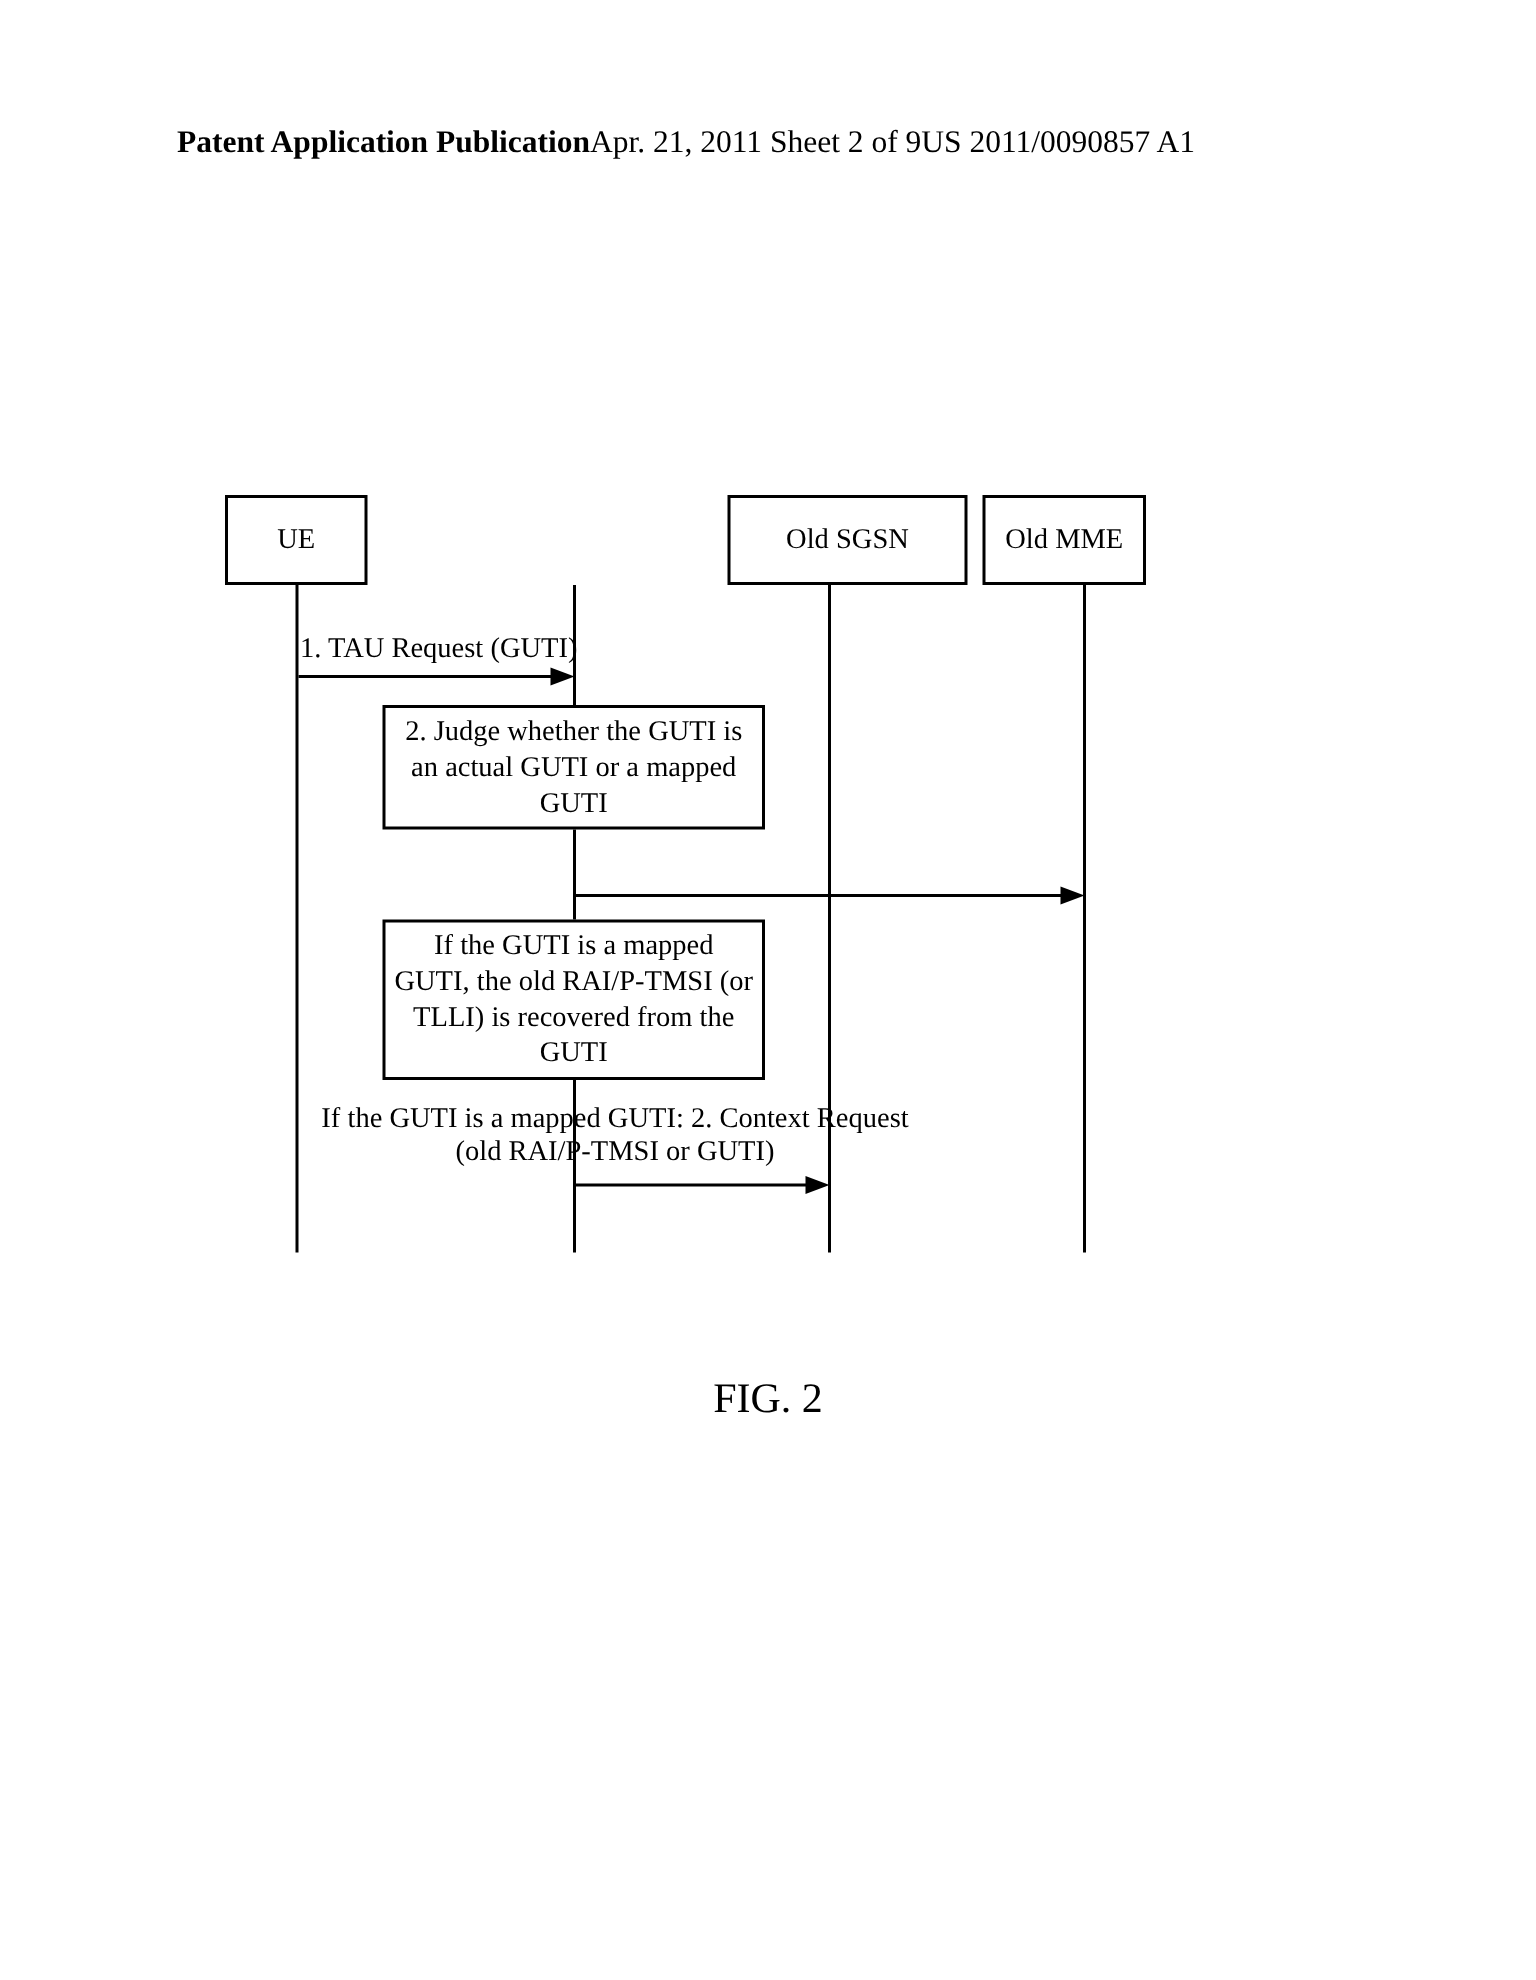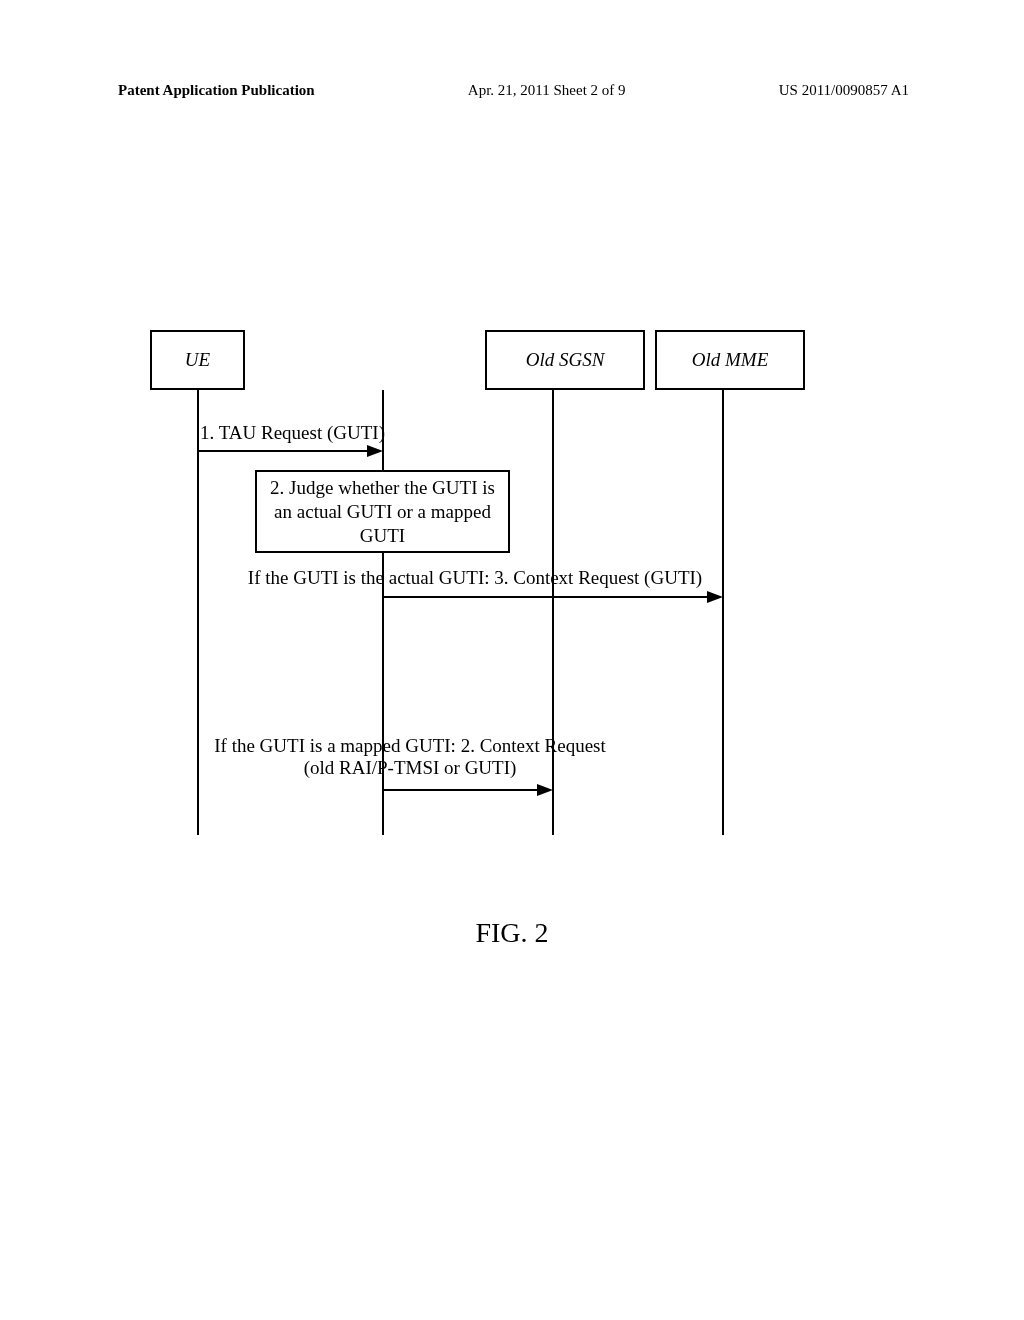--- a/index.html
+++ b/index.html
@@ -13,23 +13,22 @@
       background: white;
       font-family: "Times New Roman", Times, serif;
       position: relative;
     }
     .header {
       position: absolute;
       top: 82px;
       left: 0;
       width: 100%;
       display: flex;
-      justify-content: space-between;
       padding: 0 115px 0 118px;
-      font-size: 15px;
+      font-size: 21px;
     }
     .header-left {
       font-weight: bold;
     }
     .header-right {
       font-weight: normal;
     }
     .diagram-container {
       position: absolute;
       top: 330px;
@@ -40,26 +39,25 @@
     .actor-box {
       position: absolute;
       border: 2px solid black;
       background: white;
       display: flex;
       align-items: center;
       justify-content: center;
       font-size: 19px;
       top: 0;
       height: 60px;
-      font-style: italic;
     }
     .actor-ue { left: 5px; width: 95px; }
     .actor-mme { left: 190px; width: 95px; }
     .actor-oldsgsn { left: 340px; width: 160px; }
-    .actor-oldmme { left: 510px; width: 150px; }
+    .actor-oldmme { left: 510px; width: 109px; }
     .lifeline {
       position: absolute;
       width: 2px;
       background: black;
       top: 60px;
     }
     .ll-ue { left: 52px; height: 445px; }
     .ll-mme { left: 237px; height: 445px; }
     .ll-oldsgsn { left: 407px; height: 445px; }
     .ll-oldmme { left: 577px; height: 445px; }
@@ -126,24 +124,26 @@
   <div class="lifeline ll-oldmme"></div>
 
   <div class="msg-text" style="top: 92px; left: 55px; width: 185px;">1. TAU Request (GUTI)</div>
   <div class="arrow-line" style="top: 120px; left: 54px; width: 172px;"></div>
   <div class="arrow-head-right" style="top: 115px; left: 222px;"></div>
 
   <div class="note-box" style="top: 140px; left: 110px; width: 255px;">
     <span>2. Judge whether the GUTI is an actual GUTI or a mapped GUTI</span>
   </div>
 
-  <div class="msg-text" style="top: 237px; left: 70px; width: 520px;">If the GUTI is the actual GUTI: 3. Context Request (GUTI)</div>
   <div class="arrow-line" style="top: 266px; left: 238px; width: 328px;"></div>
   <div class="arrow-head-right" style="top: 261px; left: 562px;"></div>
 
+  <div class="note-box" style="top: 283px; left: 110px; width: 255px;">
+    <span>If the GUTI is a mapped GUTI, the old RAI/P-TMSI (or TLLI) is recovered from the GUTI</span>
+  </div>
 
   <div class="msg-text" style="top: 405px; left: 40px; width: 450px;">
     <span>If the GUTI is a mapped GUTI: 2. Context Request</span><br>
     <span>(old RAI/P-TMSI or GUTI)</span>
   </div>
   <div class="arrow-line" style="top: 459px; left: 238px; width: 158px;"></div>
   <div class="arrow-head-right" style="top: 454px; left: 392px;"></div>
 
 </div>
 

